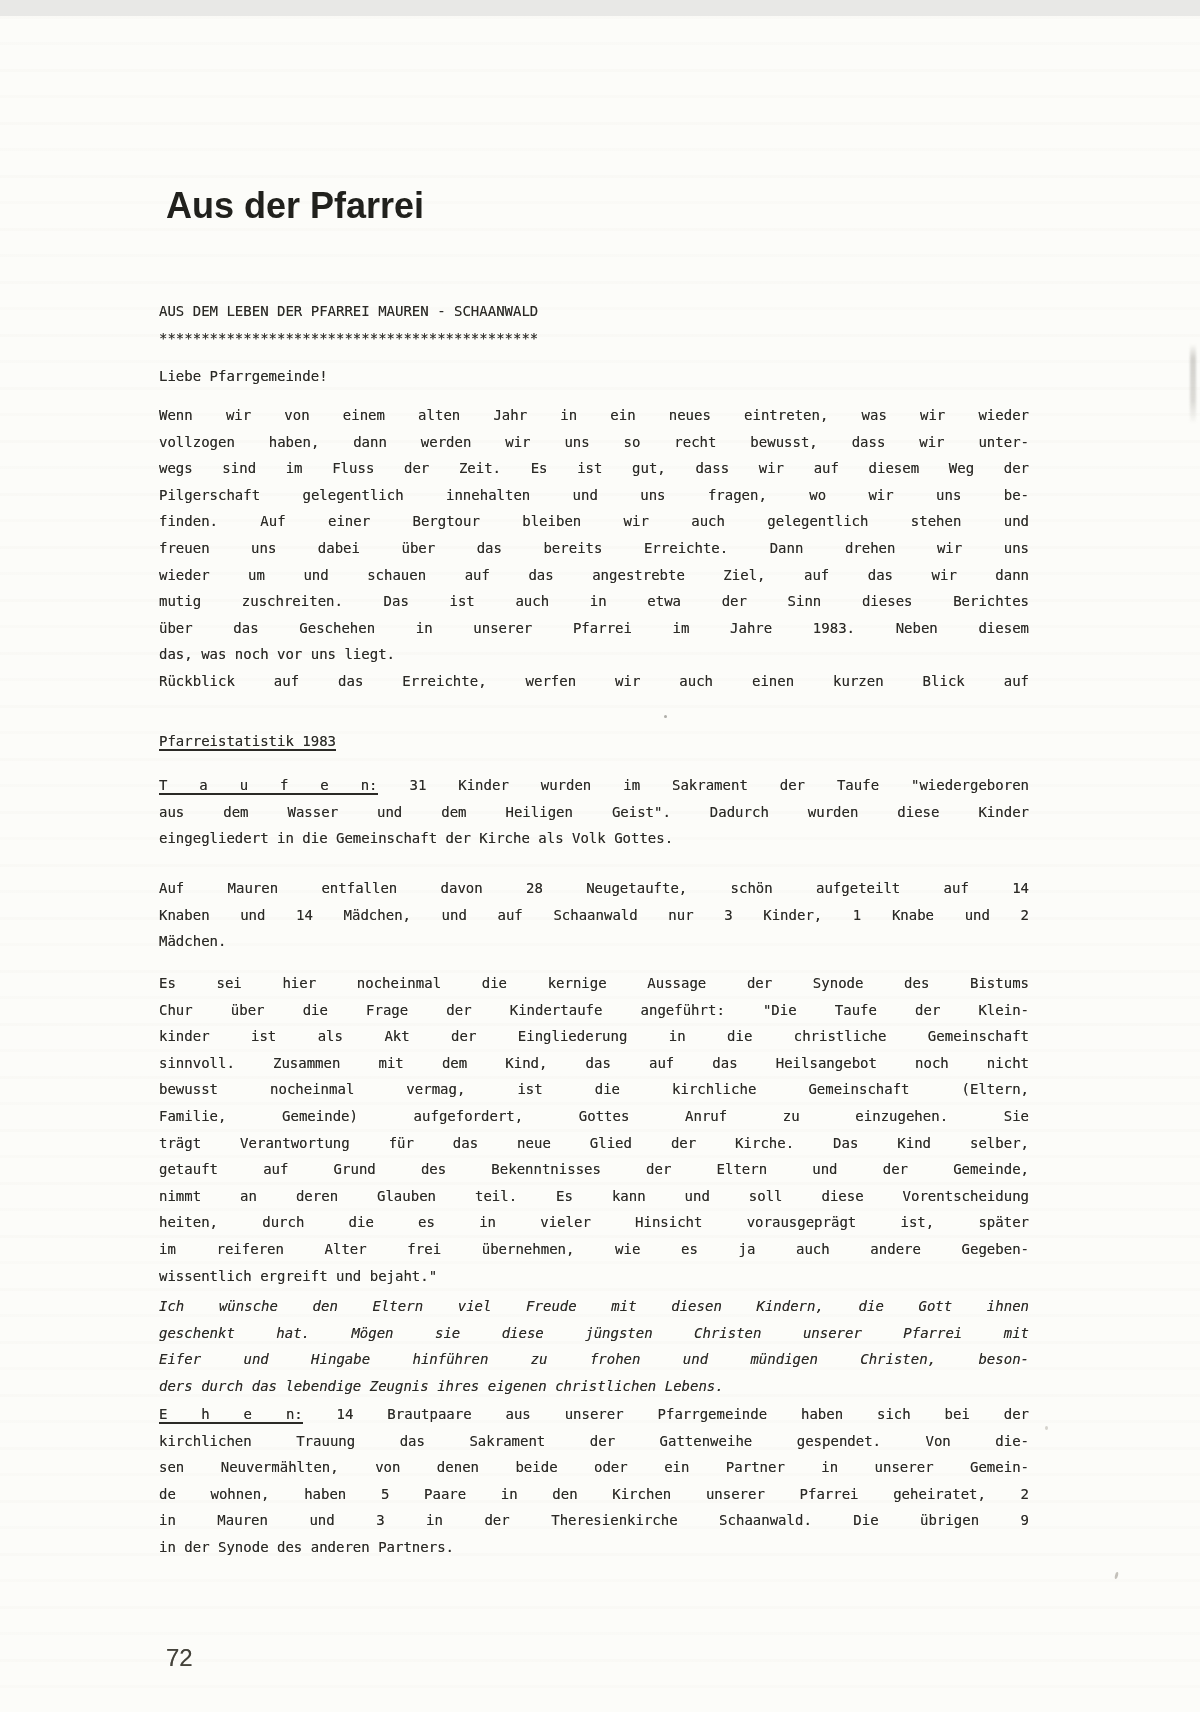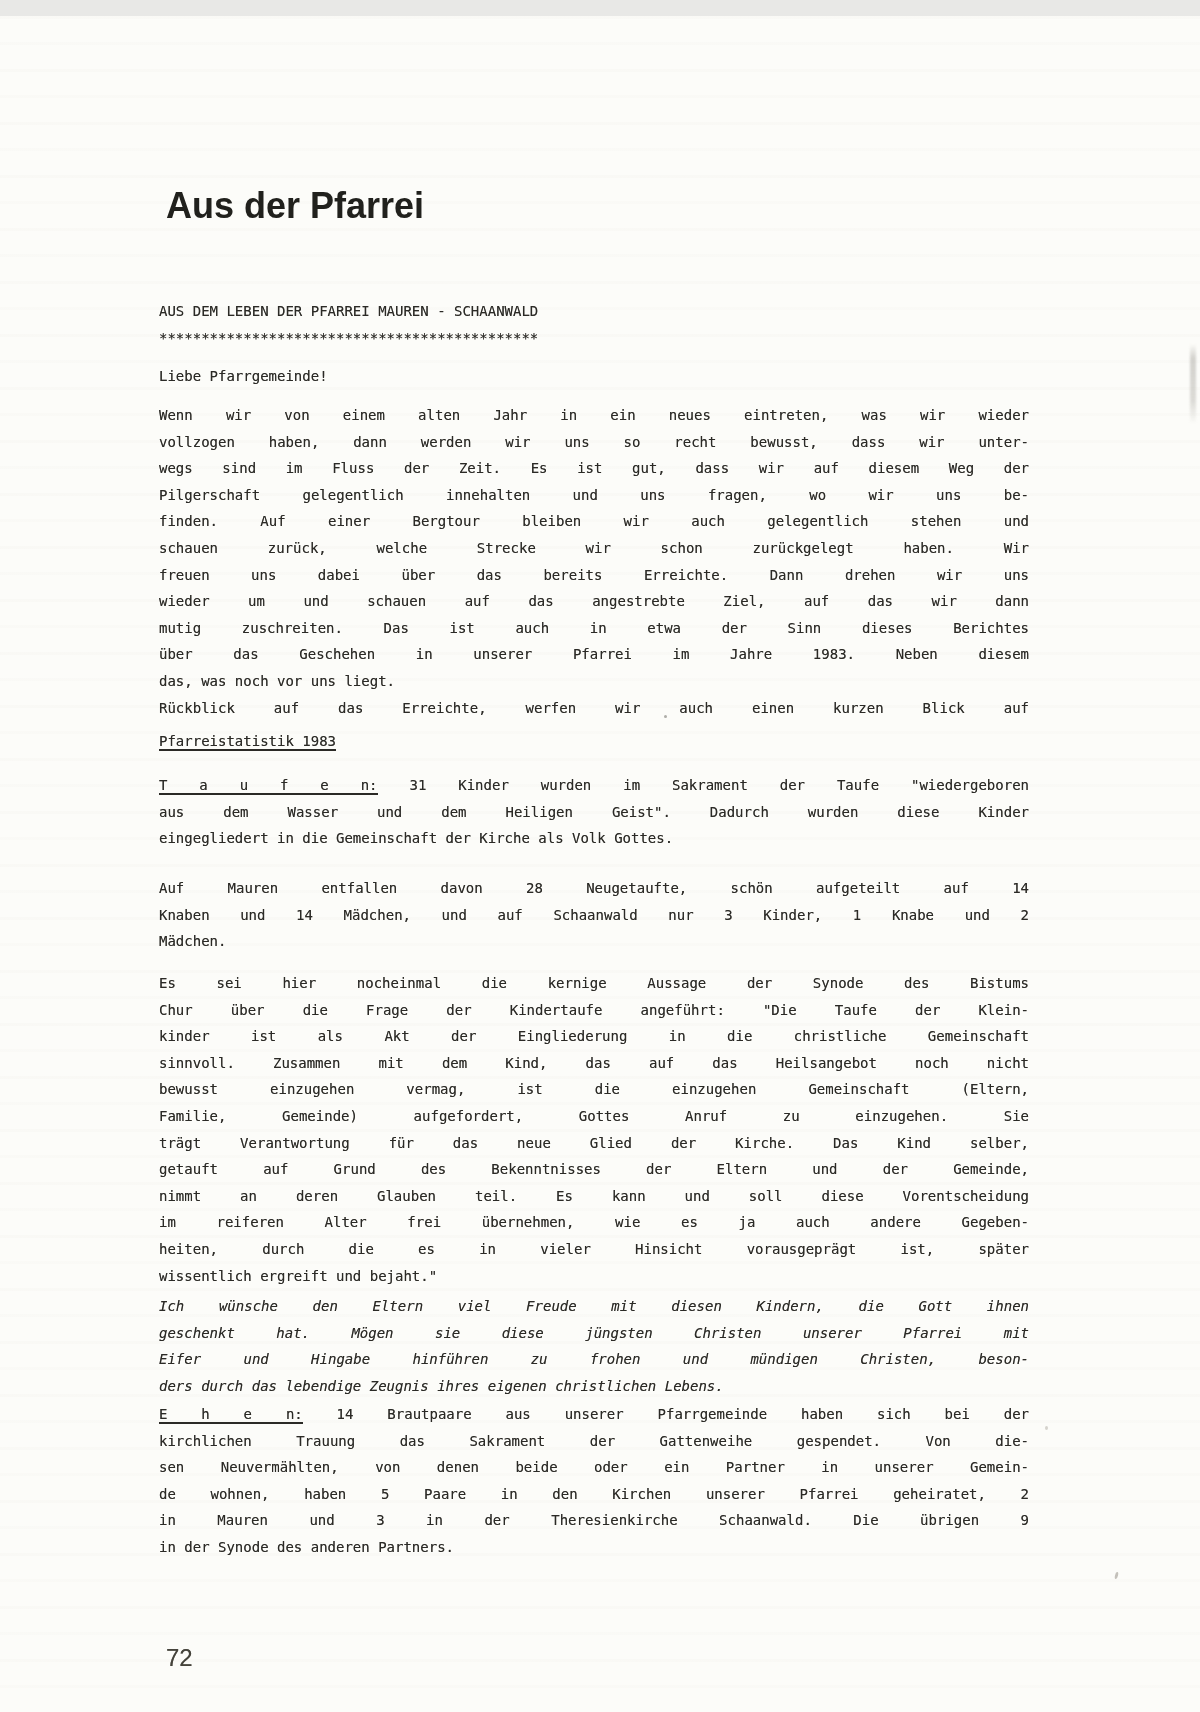--- a/index.html
+++ b/index.html
@@ -74,21 +74,20 @@
       </div>
       <div class="block" style="top: 347px;">
         <div class="line"><span>Liebe Pfarrgemeinde!</span></div>
       </div>
       <div class="block" style="top: 386px;">
         <div class="line just"><span>Wenn wir von einem alten Jahr in ein neues eintreten, was wir wieder</span></div>
         <div class="line just"><span>vollzogen haben, dann werden wir uns so recht bewusst, dass wir unter-</span></div>
         <div class="line just"><span>wegs sind im Fluss der Zeit. Es ist gut, dass wir auf diesem Weg der</span></div>
         <div class="line just"><span>Pilgerschaft gelegentlich innehalten und uns fragen, wo wir uns be-</span></div>
         <div class="line just"><span>finden. Auf einer Bergtour bleiben wir auch gelegentlich stehen und</span></div>
-        <div class="line just"><span>schauen zurück, welche Strecke wir schon zurückgelegt haben. Wir</span></div>
         <div class="line just"><span>freuen uns dabei über das bereits Erreichte. Dann drehen wir uns</span></div>
         <div class="line just"><span>wieder um und schauen auf das angestrebte Ziel, auf das wir dann</span></div>
         <div class="line just"><span>mutig zuschreiten. Das ist auch in etwa der Sinn dieses Berichtes</span></div>
         <div class="line just"><span>über das Geschehen in unserer Pfarrei im Jahre 1983. Neben diesem</span></div>
         <div class="line"><span>das, was noch vor uns liegt.</span></div>
         <div class="line just"><span>Rückblick auf das Erreichte, werfen wir auch einen kurzen Blick auf</span></div>
       </div>
       <div class="block" style="top: 712px;">
         <div class="line"><span class="u">Pfarreistatistik 1983</span></div>
       </div>
@@ -100,27 +99,27 @@
       <div class="block" style="top: 859px;">
         <div class="line just"><span>Auf Mauren entfallen davon 28 Neugetaufte, schön aufgeteilt auf 14</span></div>
         <div class="line just"><span>Knaben und 14 Mädchen, und auf Schaanwald nur 3 Kinder, 1 Knabe und 2</span></div>
         <div class="line"><span>Mädchen.</span></div>
       </div>
       <div class="block" style="top: 954px;">
         <div class="line just"><span>Es sei hier nocheinmal die kernige Aussage der Synode des Bistums</span></div>
         <div class="line just"><span>Chur über die Frage der Kindertaufe angeführt: "Die Taufe der Klein-</span></div>
         <div class="line just"><span>kinder ist als Akt der Eingliederung in die christliche Gemeinschaft</span></div>
         <div class="line just"><span>sinnvoll. Zusammen mit dem Kind, das auf das Heilsangebot noch nicht</span></div>
-        <div class="line just"><span>bewusst einzugehen vermag, ist die einzugehen Gemeinschaft (Eltern,</span></div>
+        <div class="line just"><span>bewusst nocheinmal vermag, ist die kirchliche Gemeinschaft (Eltern,</span></div>
         <div class="line just"><span>Familie, Gemeinde) aufgefordert, Gottes Anruf zu einzugehen. Sie</span></div>
         <div class="line just"><span>trägt Verantwortung für das neue Glied der Kirche. Das Kind selber,</span></div>
         <div class="line just"><span>getauft auf Grund des Bekenntnisses der Eltern und der Gemeinde,</span></div>
         <div class="line just"><span>nimmt an deren Glauben teil. Es kann und soll diese Vorentscheidung</span></div>
+        <div class="line just"><span>heiten, durch die es in vieler Hinsicht vorausgeprägt ist, später</span></div>
         <div class="line just"><span>im reiferen Alter frei übernehmen, wie es ja auch andere Gegeben-</span></div>
-        <div class="line just"><span>heiten, durch die es in vieler Hinsicht vorausgeprägt ist, später</span></div>
         <div class="line"><span>wissentlich ergreift und bejaht."</span></div>
       </div>
       <div class="block" style="top: 1277px; font-style: italic;">
         <div class="line just"><span>Ich wünsche den Eltern viel Freude mit diesen Kindern, die Gott ihnen</span></div>
         <div class="line just"><span>geschenkt hat. Mögen sie diese jüngsten Christen unserer Pfarrei mit</span></div>
         <div class="line just"><span>Eifer und Hingabe hinführen zu frohen und mündigen Christen, beson-</span></div>
         <div class="line"><span>ders durch das lebendige Zeugnis ihres eigenen christlichen Lebens.</span></div>
       </div>
       <div class="block" style="top: 1385px;">
         <div class="line just"><span class="u">E h e n:</span><span> 14 Brautpaare aus unserer Pfarrgemeinde haben sich bei der</span></div>

